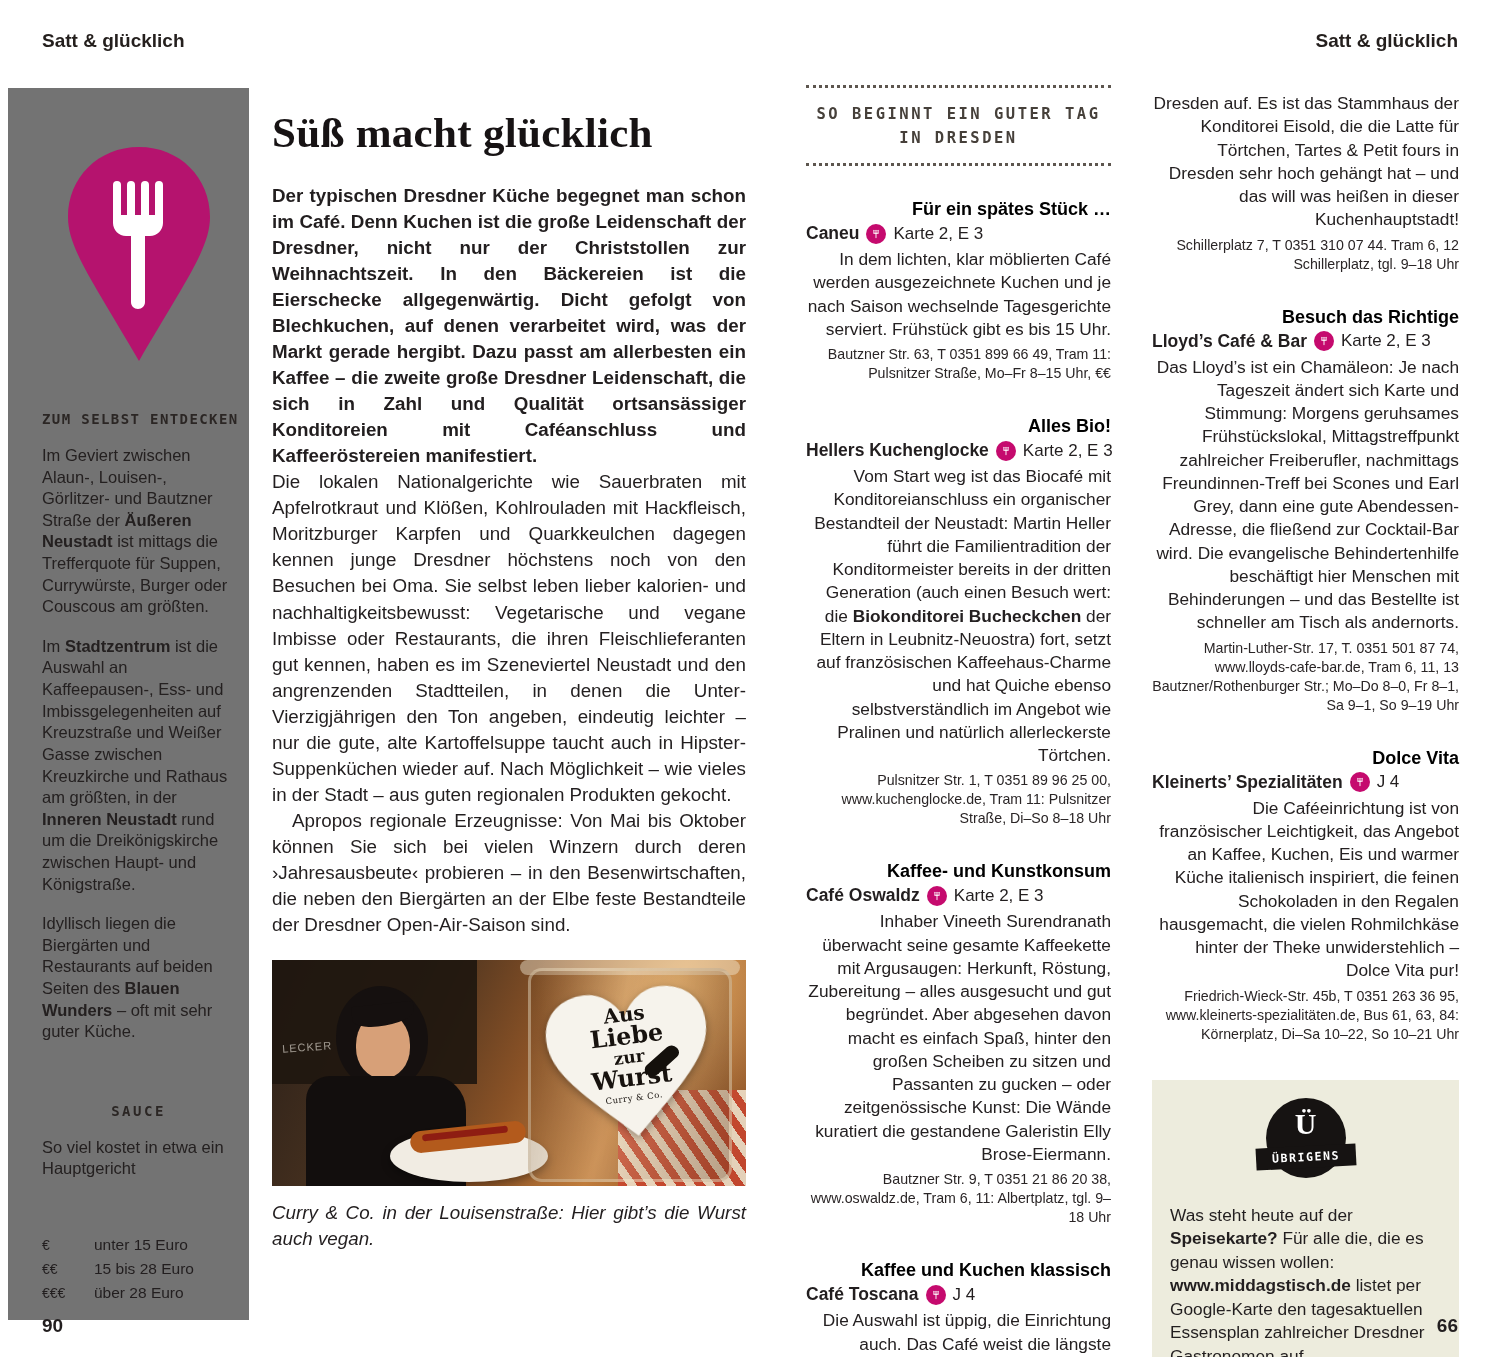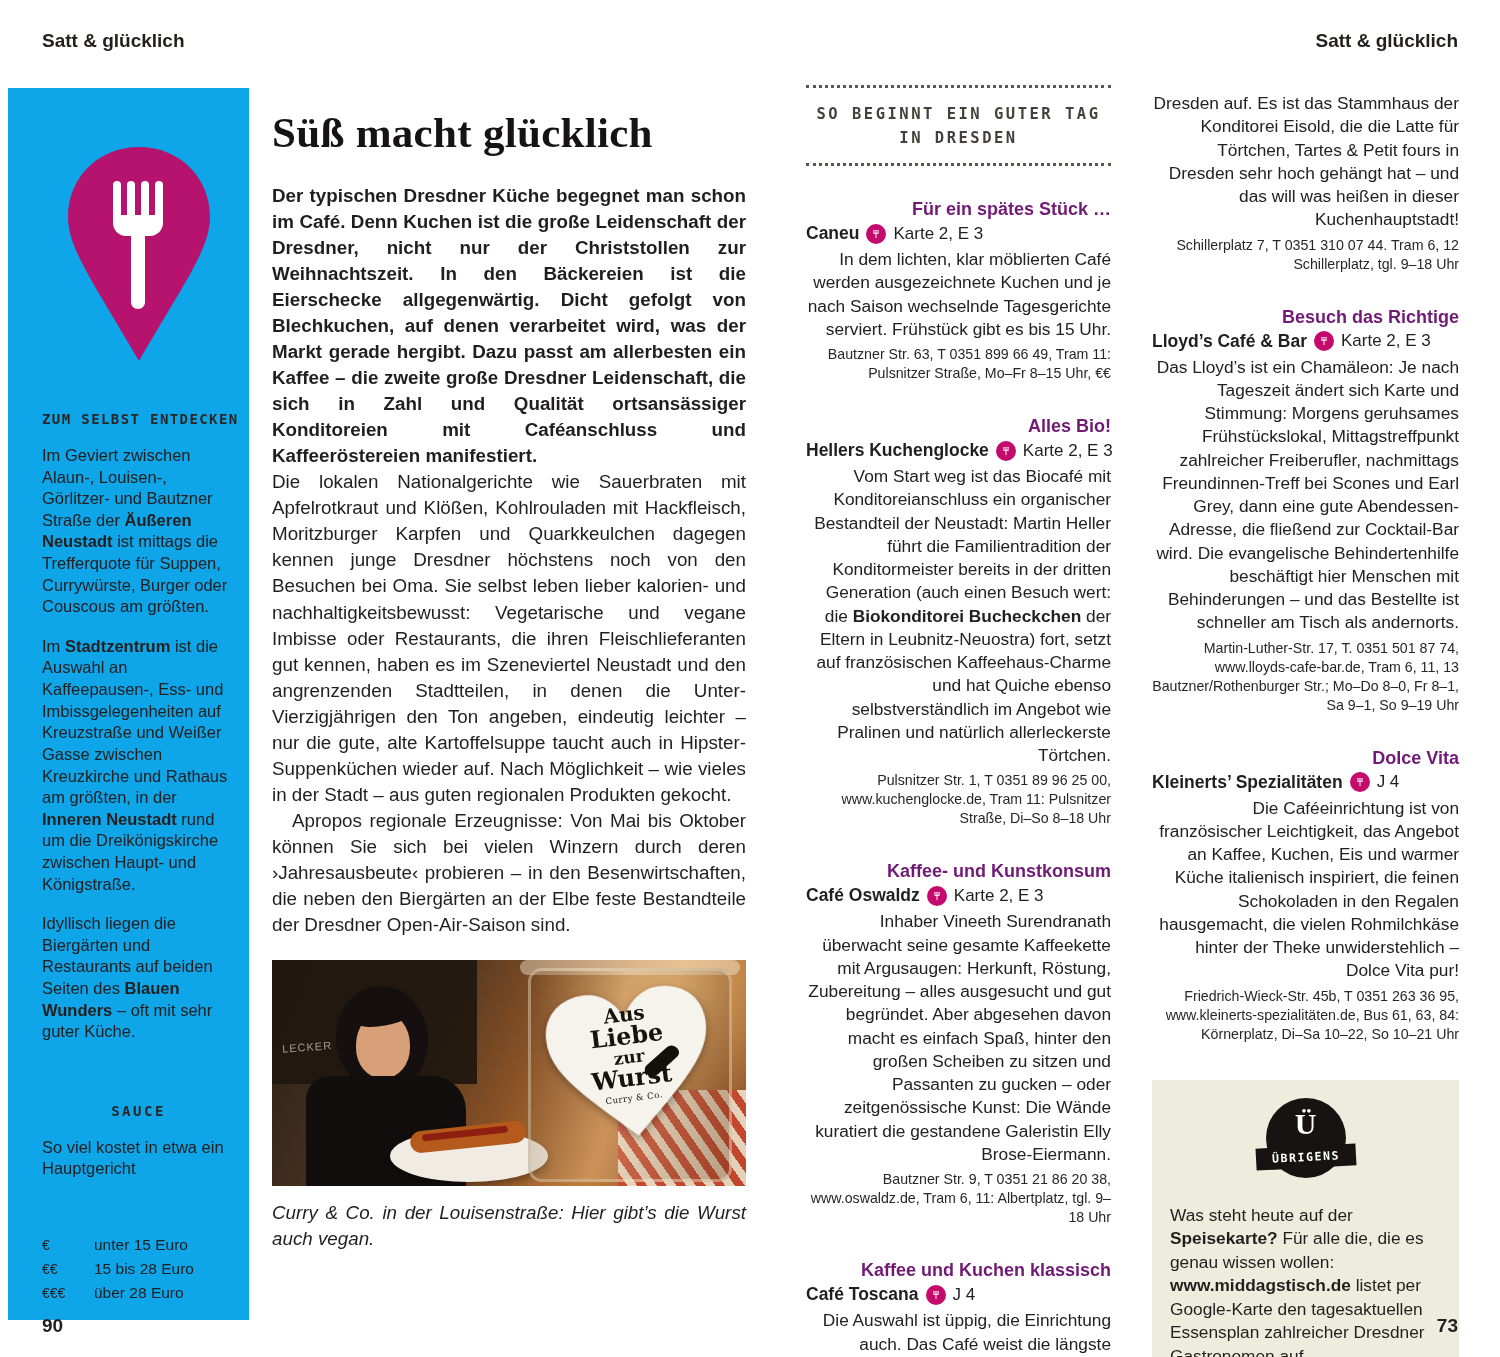--- a/index.html
+++ b/index.html
@@ -13,21 +13,21 @@
   .runhead.left { left:42px; }
   .runhead.right { right:42px; }
   .pagenum { position:absolute; bottom:20px; font-size:19px; font-weight:bold; }
   .pagenum.left { left:42px; }
   .pagenum.right { right:42px; }
 
   .stencil { font-family:"DejaVu Sans Mono", monospace; font-weight:700; letter-spacing:2px; }
 
   
   .sidebar { position:absolute; left:8px; top:88px; width:241px; height:1232px;
-             background:#0ea5e9; padding:0 14px 24px 34px; }
+             background:#737373; padding:0 14px 24px 34px; }
   .pin { width:150px; height:222px; margin:55px auto 0; }
   .pin svg { width:100%; height:100%; display:block; }
   .sidebar h3 { font-size:14px; margin-top:46px; letter-spacing:1.4px; white-space:nowrap; color:#2b2624; }
   .sidebar p { font-size:16.5px; line-height:1.31; margin-top:18px; color:#242020; }
   .preise-h { text-align:center; font-size:14px; margin-top:60px; letter-spacing:2.5px; color:#2b2624; }
   .preise-note { font-size:16.5px; line-height:1.31; margin-top:22px; }
   .price-table { margin-top:56px; }
   .price-row { display:flex; align-items:baseline; margin-top:6px; font-size:15.5px; }
   .price-row .sym { width:52px; font-size:14px; }
 
@@ -82,21 +82,21 @@
            border-radius:10px 12px 10px 14px; transform:rotate(-35deg); }
   .caption { font-style:italic; font-size:16.5px; line-height:1.32; margin-top:14px; color:#242020; }
 
   
   .col-mid { position:absolute; left:806px; top:85px; width:305px; }
   .col-right { position:absolute; left:1152px; top:92px; width:307px; }
   .daybox { border-top:3px dotted #5d564f; border-bottom:3px dotted #5d564f; padding:14px 0 13px;
             text-align:center; color:#46403a; }
   .daybox .l { font-size:15.5px; letter-spacing:2.5px; line-height:1.55; font-family:"DejaVu Sans Mono",monospace; font-weight:700; }
   .listing { margin-top:33px;text-align:right; }
-  .listing h4 { color:#701a75; font-size:18px; margin-bottom:3px; }
+  .listing h4 { color:#000000; font-size:18px; margin-bottom:3px; }
   .nameline { display:flex; align-items:center; gap:7px; font-size:17.5px; font-weight:bold; margin-bottom:4px; white-space:nowrap; }
   .nameline .map { font-weight:normal; font-size:17px; }
   .badge { width:20px; height:20px; border-radius:50%; background:#c50a6e; display:inline-flex;
            align-items:center; justify-content:center; flex:none; }
   .badge svg { width:14px; height:14px; display:block; }
   .ltext { font-size:17.3px; line-height:1.345; color:#242021; }
   .laddr { font-size:14.2px; line-height:1.34; margin-top:4px; color:#2a2526; }
   .cont { margin-top:0; }
 
   
@@ -334,15 +334,15 @@
         <div class="circle">
           <span class="u">Ü</span>
         </div>
         <div class="ribbon stencil">ÜBRIGENS</div>
       </div>
       <p class="txt"><span>Was steht heute auf der </span><b>Speisekarte?</b><span> Für alle die, die es genau wissen wollen: </span><b>www.middagstisch.de</b><span> listet per Google-Karte den tagesaktuellen Essensplan zahlreicher Dresdner Gastronomen auf.</span></p>
     </div>
   </section>
 
   <div class="pagenum left">90</div>
-  <div class="pagenum right">73</div>
+  <div class="pagenum right">66</div>
 
 </div>
 
 </body></html>

